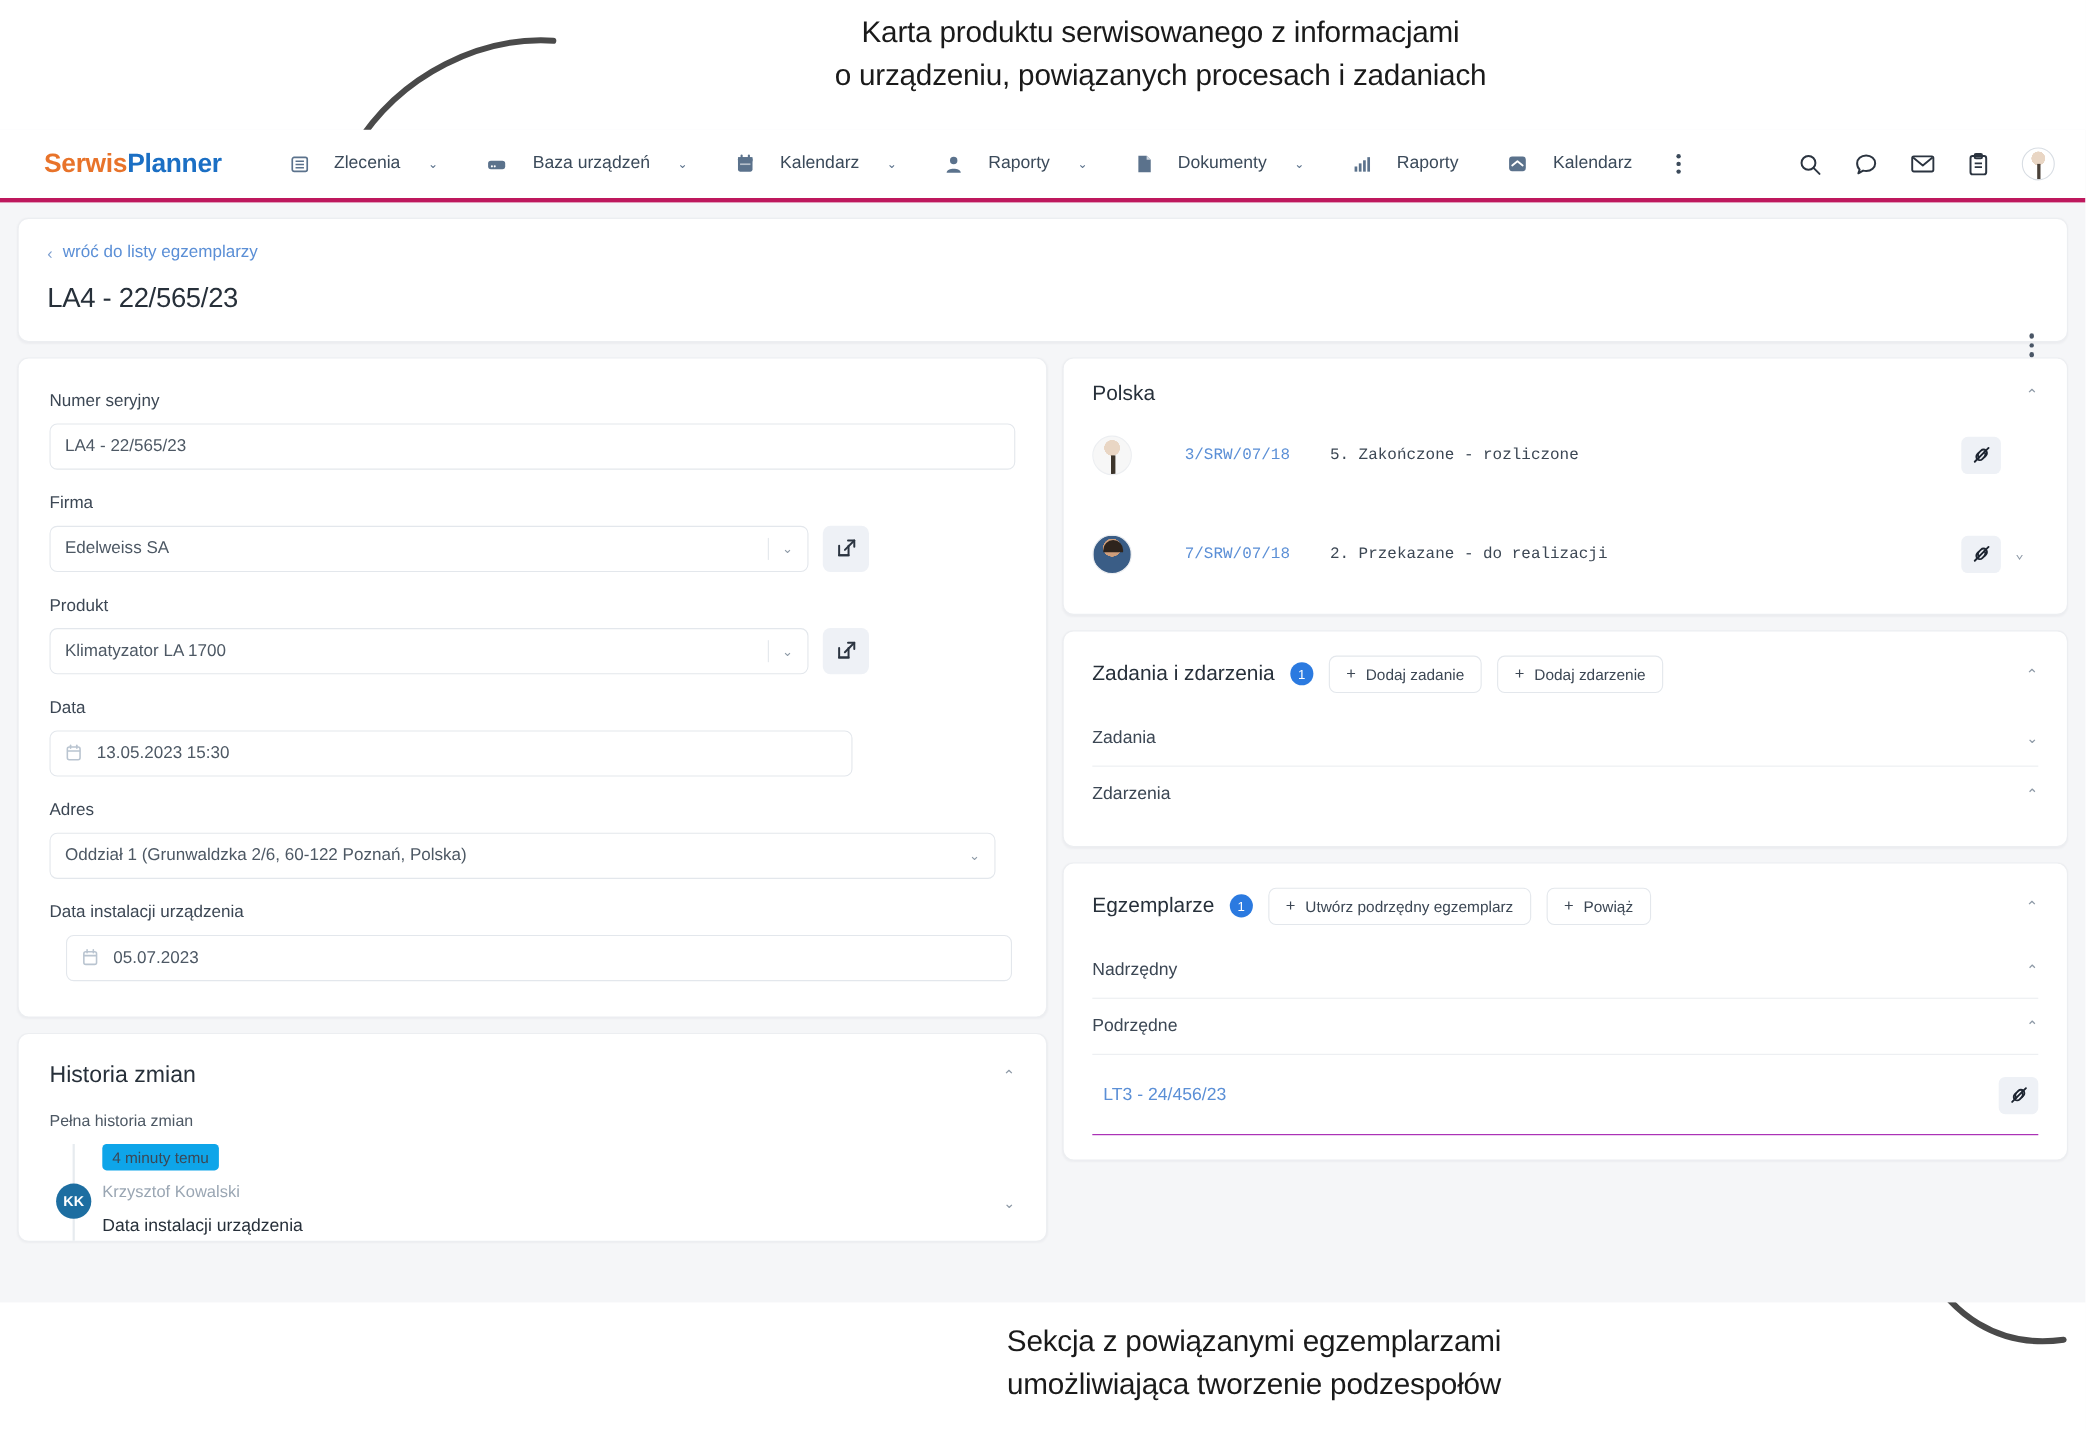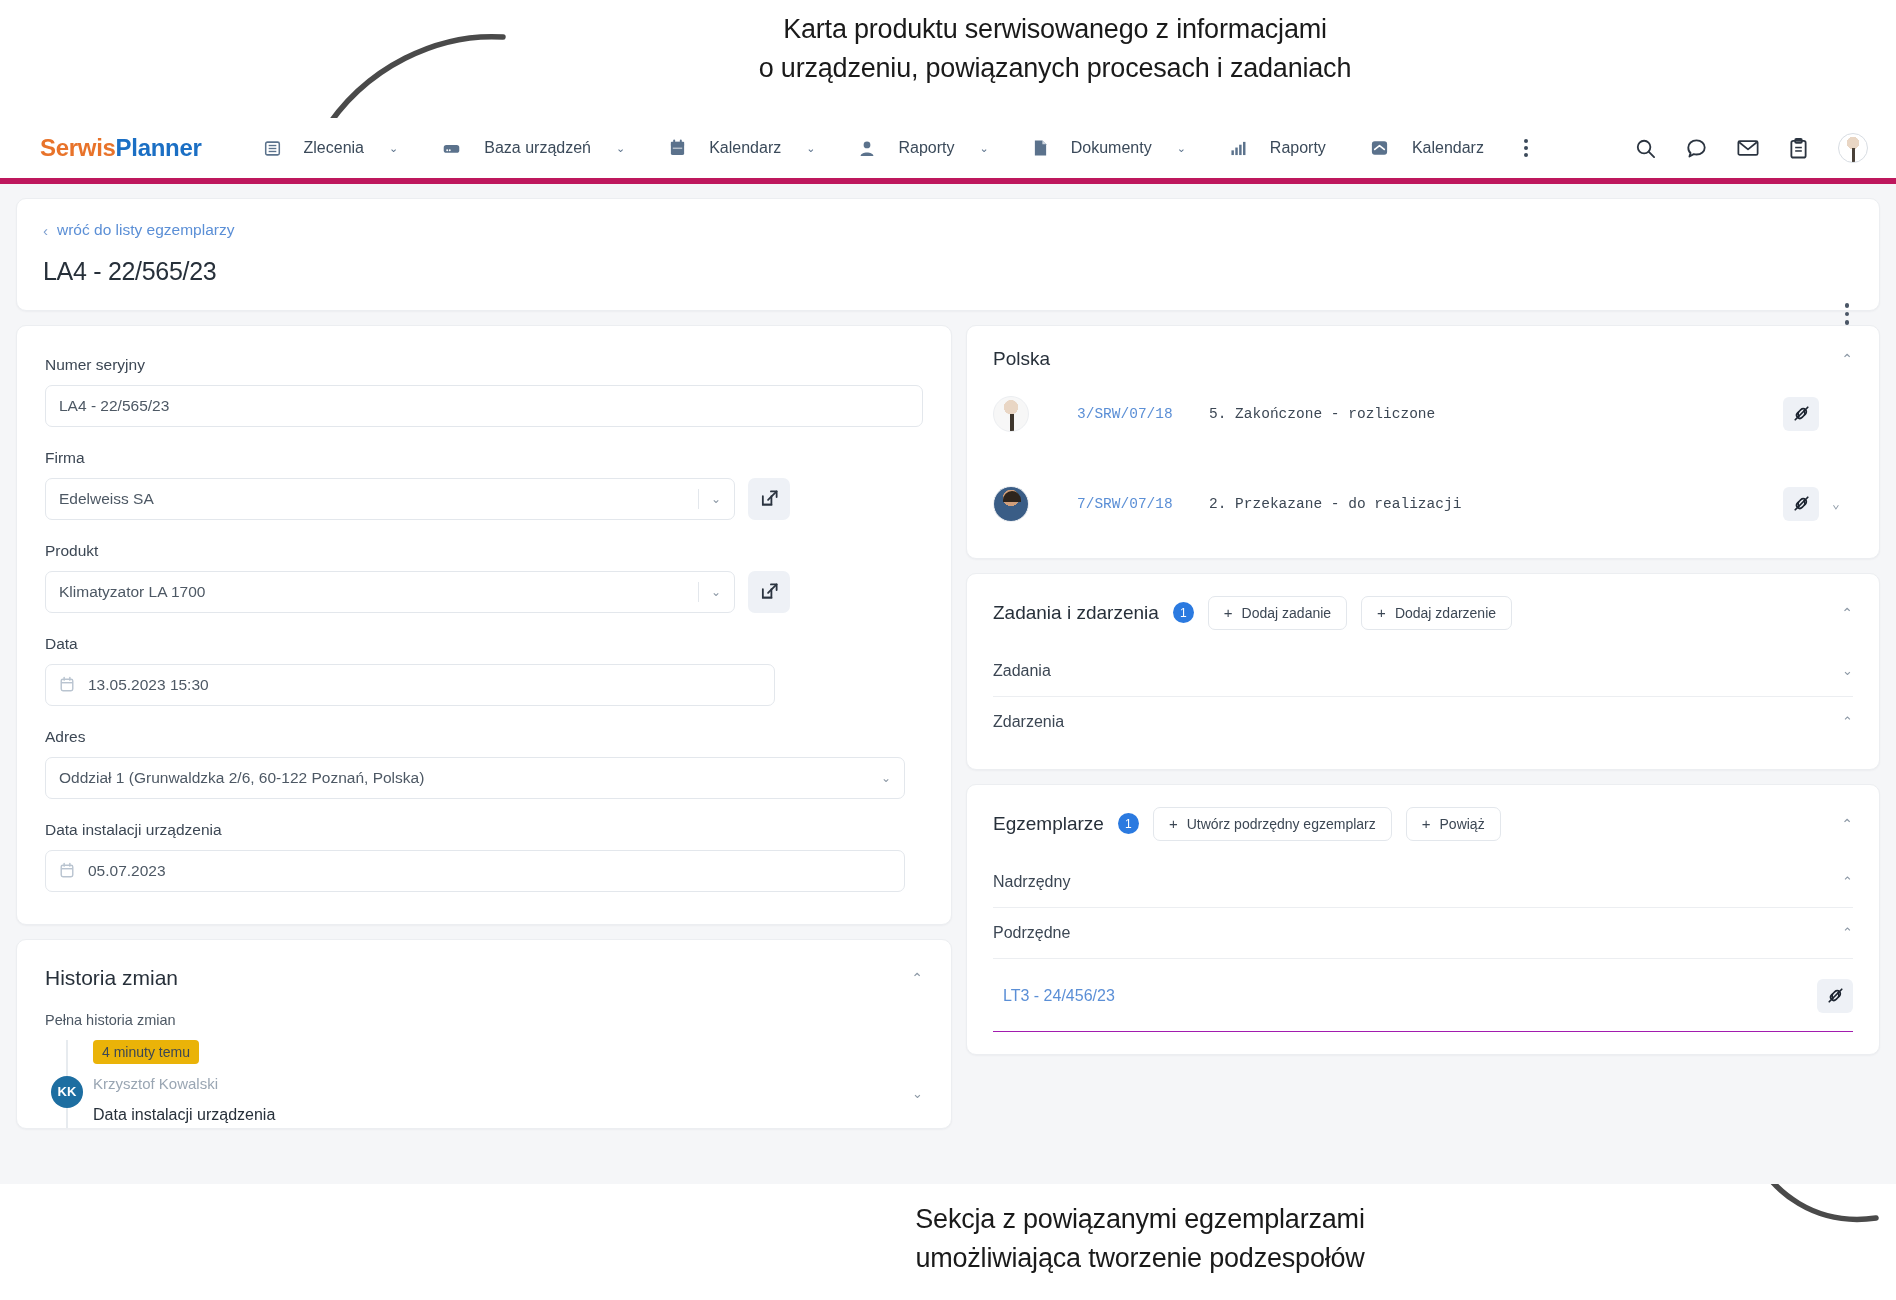--- a/index.html
+++ b/index.html
@@ -36,21 +36,21 @@
     overflow: hidden;
   }
 
   
   .topnav {
     height: 66px;
     background: #ffffff;
     display: flex;
     align-items: center;
     padding: 0 28px 0 40px;
-    border-bottom: 6px solid #be185d;
+    border-bottom: 4px solid #be185d;
     position: relative;
   }
   .logo { font-size: 24px; font-weight: bold; letter-spacing: -0.3px; margin-right: 40px; white-space: nowrap; }
   .logo .s1 { color: #e8732a; }
   .logo .s2 { color: #1b6fc4; }
   .navitems { display: flex; align-items: center; gap: 0px; flex: 1; }
   .navitem {
     display: flex; align-items: center; gap: 23px;
     padding: 0 22px;
     color: #3b4a5a; font-size: 16px; white-space: nowrap;
@@ -129,21 +129,21 @@
   .calico { margin-right: 13px; display: flex; align-items: center; }
 
   
   .histcard { padding: 26px 28px 0 28px; height: 190px; overflow: hidden; position: relative; }
   .histhead { display: flex; align-items: center; justify-content: space-between; }
   .histtitle { font-size: 21px; color: #27303a; }
   .histsub { font-size: 14.5px; color: #4d5864; margin-top: 22px; }
   .timeline { margin-top: 12px; position: relative; padding-left: 48px; }
   .tline { position: absolute; left: 21px; top: 0; bottom: -40px; width: 2px; background: #e7ebef; }
   .tbadge {
-    display: inline-block; background: #eab308; color: #3c4754;
+    display: inline-block; background: #0ea5e9; color: #3c4754;
     font-size: 14px; padding: 4px 9px; border-radius: 4px;
   }
   .tav {
     position: absolute; left: 6px; top: 36px;
     width: 32px; height: 32px; border-radius: 50%;
     background: #1d6ea1; color: #fff; font-size: 13px; font-weight: bold;
     display: flex; align-items: center; justify-content: center;
   }
   .tname { margin-top: 11px; font-size: 15px; color: #9aa6b3; }
   .tdesc { margin-top: 14px; font-size: 16px; color: #27303a; }
@@ -436,21 +436,21 @@
             <div class="fgroup">
               <div class="flabel">Adres</div>
               <div class="input" style="width:860px;">
                 <span class="txt">Oddział 1 (Grunwaldzka 2/6, 60-122 Poznań, Polska)</span>
                 <span class="chevdown">⌄</span>
               </div>
             </div>
 
             <div class="fgroup">
               <div class="flabel">Data instalacji urządzenia</div>
-              <div class="input" style="width:860px;">
+              <div class="input" style="width:860px;margin-left:15px;">
                 <span class="calico">
                   <svg width="16" height="17" viewBox="0 0 18 19">
                       <rect x="2.5" y="3.5" width="13" height="13" rx="2" fill="none" stroke="#b9c4d0" stroke-width="1.6"></rect>
                       <line x1="2.5" y1="7.5" x2="15.5" y2="7.5" stroke="#b9c4d0" stroke-width="1.6"></line>
                       <line x1="5.8" y1="1.6" x2="5.8" y2="4.6" stroke="#b9c4d0" stroke-width="1.6" stroke-linecap="round"></line>
                       <line x1="12.2" y1="1.6" x2="12.2" y2="4.6" stroke="#b9c4d0" stroke-width="1.6" stroke-linecap="round"></line>
                     </svg>
                 </span>
                 <span class="txt">05.07.2023</span>
               </div>

